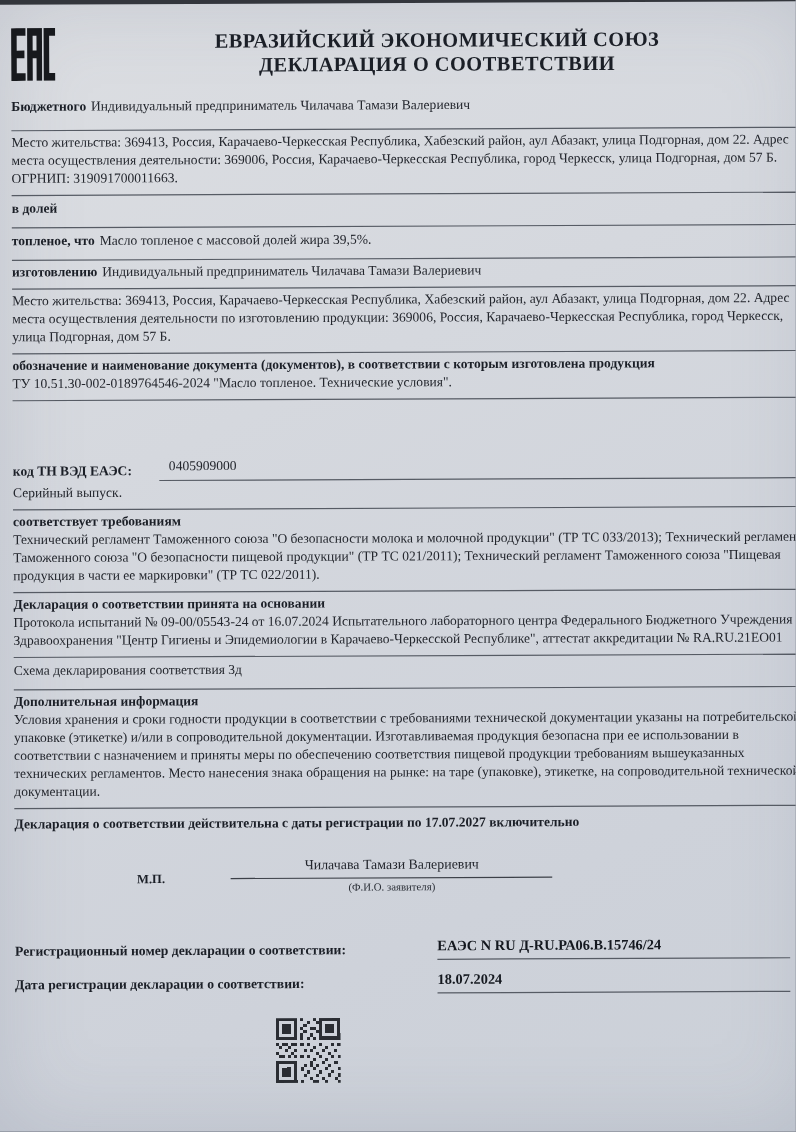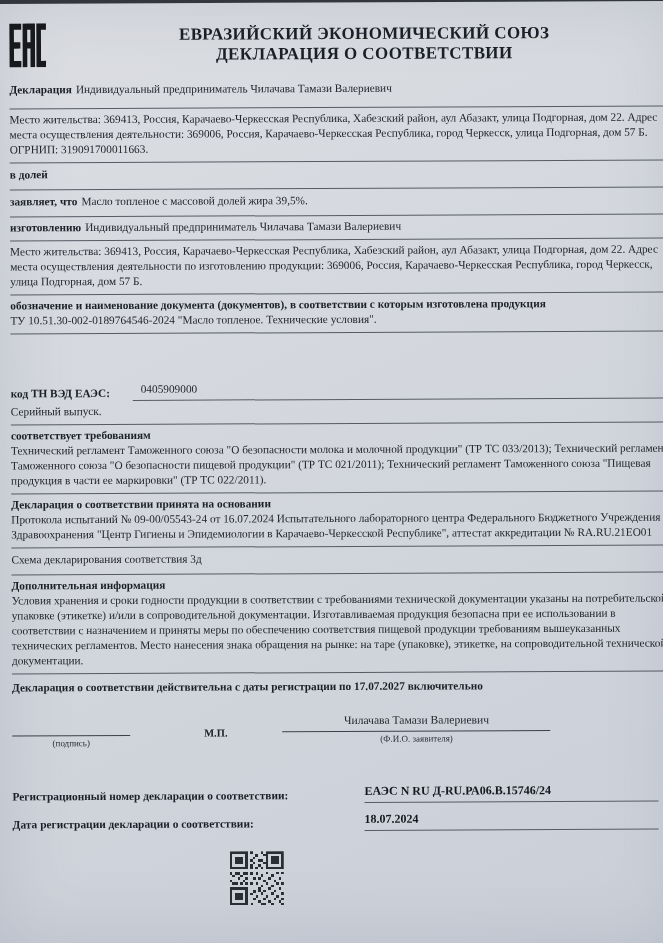--- a/index.html
+++ b/index.html
@@ -23,21 +23,21 @@
   .pad-m{padding:4px 0 7px;}
   .pad-l{padding:5px 0 11px;}
   .lblgap{margin-right:4px;}
   .tnved{display:flex;align-items:flex-end;padding-top:6px;}
   .tnved .lab{flex:0 0 122px;margin-top:46px;}
   .tnved .val{flex:1;border-bottom:1px solid #565b64;padding:0 0 3px 8px;margin-right:2px;}
   .sig{display:flex;margin:20px 0 0 0;}
   .sig-left{width:118px;}
   .sig-line{height:20px;border-bottom:1px solid #3c4048;}
   .cap{font-size:9px;text-align:center;line-height:12px;color:#2a2e36;padding-top:1px;}
-  .sig-stamp{margin-left:74px;padding-top:13px;font-size:10.5px;font-weight:bold;color:#1b1f27;}
+  .sig-stamp{margin-left:102px;padding-top:13px;font-size:10.5px;font-weight:bold;color:#1b1f27;}
   .sig-right{margin-left:55px;width:268px;}
   .sig-name{text-align:center;font-size:11.6px;padding-bottom:4px;border-bottom:1px solid #3c4048;}
   .reg{margin:36px 14px 0 0;}
   .reg-row{display:flex;align-items:flex-end;margin-bottom:9px;}
   .reg-lab{flex:0 0 352px;font-weight:bold;font-size:11.4px;color:#1b1f27;line-height:16px;}
   .reg-val{flex:1;font-weight:bold;font-size:12px;color:#14181f;border-bottom:1px solid #565b64;padding-bottom:4px;line-height:14px;}
   .qr{margin:20px 0 0 217px;width:54px;height:54px;}
 </style>
 </head>
 <body>
@@ -56,31 +56,31 @@
           </g>
         </svg>
       </span>
       <div class="titles">
         <div>ЕВРАЗИЙСКИЙ ЭКОНОМИЧЕСКИЙ СОЮЗ</div>
         <div>ДЕКЛАРАЦИЯ О СООТВЕТСТВИИ</div>
       </div>
     </div>
 
     <div class="row ru pad-l">
-      <span class="b lblgap">Декларация</span><span>Индивидуальный предприниматель Чилачава Тамази Валериевич</span>
+      <span class="b lblgap">Бюджетного</span><span>Индивидуальный предприниматель Чилачава Тамази Валериевич</span>
     </div>
 
     <div class="row ru pad-s">Место жительства: 369413, Россия, Карачаево-Черкесская Республика, Хабезский район, аул Абазакт, улица Подгорная, дом 22. Адрес места осуществления деятельности: 369006, Россия, Карачаево-Черкесская Республика, город Черкесск, улица Подгорная, дом 57 Б. ОГРНИП: 319091700011663.</div>
 
     <div class="row ru pad-m">
       <span class="b">в долей</span>
     </div>
 
     <div class="row ru pad-m">
-      <span class="b lblgap">заявляет, что</span><span>Масло топленое с массовой долей жира 39,5%.</span>
+      <span class="b lblgap">топленое, что</span><span>Масло топленое с массовой долей жира 39,5%.</span>
     </div>
 
     <div class="row ru pad-s">
       <span class="b lblgap">изготовлению</span><span>Индивидуальный предприниматель Чилачава Тамази Валериевич</span>
     </div>
 
     <div class="row ru pad-s">Место жительства: 369413, Россия, Карачаево-Черкесская Республика, Хабезский район, аул Абазакт, улица Подгорная, дом 22. Адрес места осуществления деятельности по изготовлению продукции: 369006, Россия, Карачаево-Черкесская Республика, город Черкесск, улица Подгорная, дом 57 Б.</div>
 
     <div class="row ru pad-s">
       <div class="b">обозначение и наименование документа (документов), в соответствии с которым изготовлена продукция</div>
@@ -107,24 +107,20 @@
     <div class="row ru pad-m">Схема декларирования соответствия 3д</div>
 
     <div class="row ru pad-s">
       <div class="b">Дополнительная информация</div>
       <div>Условия хранения и сроки годности продукции в соответствии с требованиями технической документации указаны на потребительской упаковке (этикетке) и/или в сопроводительной документации. Изготавливаемая продукция безопасна при ее использовании в соответствии с назначением и приняты меры по обеспечению соответствия пищевой продукции требованиям вышеуказанных технических регламентов. Место нанесения знака обращения на рынке: на таре (упаковке), этикетке, на сопроводительной технической документации.</div>
     </div>
 
     <div class="row b" style="padding-top:6px;">Декларация о соответствии  действительна с даты регистрации по 17.07.2027 включительно</div>
 
     <div class="sig">
-      <div class="sig-left">
-        <div class="sig-line"></div>
-        <div class="cap">(подпись)</div>
-      </div>
       <div class="sig-stamp">М.П.</div>
       <div class="sig-right">
         <div class="sig-name">Чилачава Тамази Валериевич</div>
         <div class="cap">(Ф.И.О. заявителя)</div>
       </div>
     </div>
 
     <div class="reg">
       <div class="reg-row">
         <div class="reg-lab">Регистрационный номер декларации о соответствии:</div>

